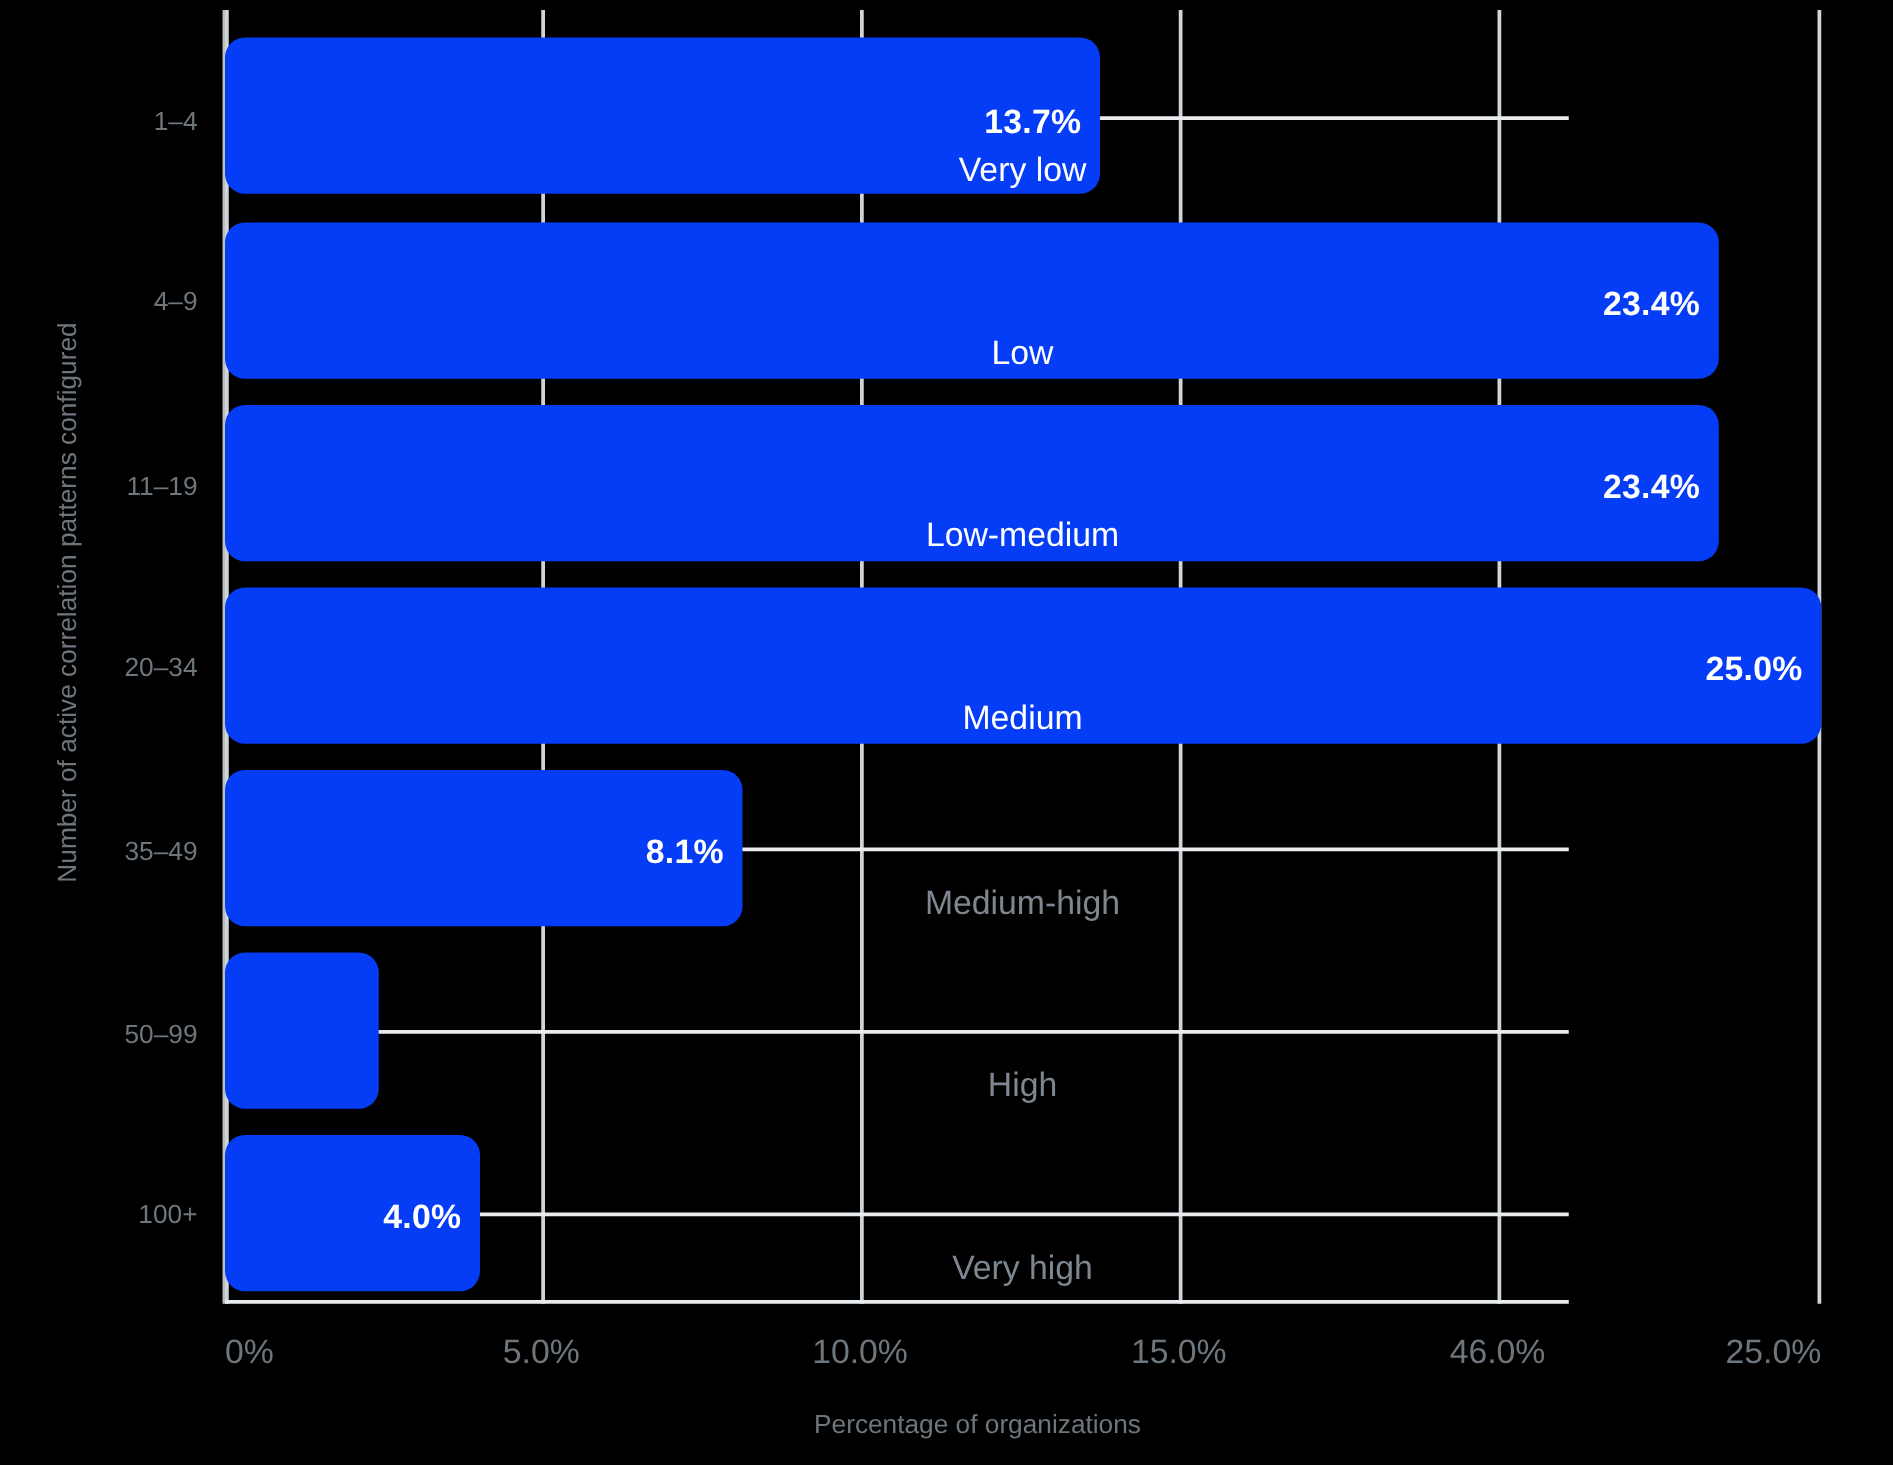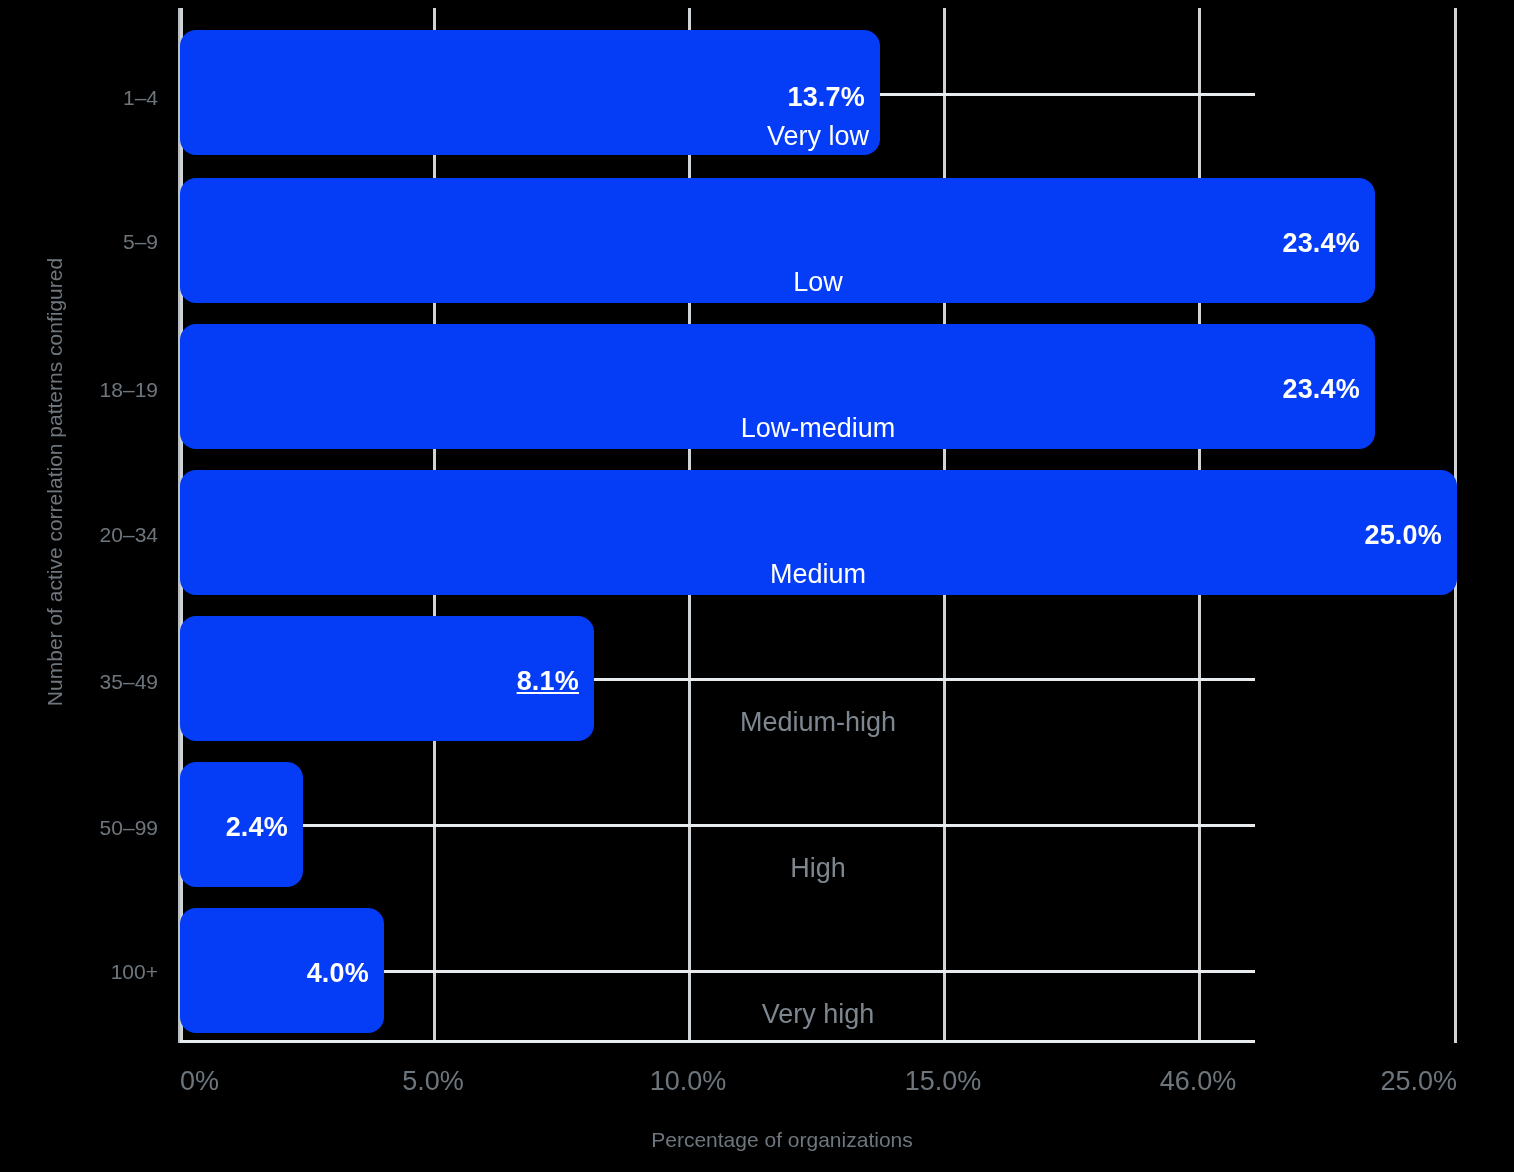--- a/index.html
+++ b/index.html
@@ -133,22 +133,22 @@
 </head>
 <body>
 
 <div id="chart-root">
 
   <div class="y-spine"></div>
 
   <div class="y-axis-title">Number of active correlation patterns configured</div>
 
   <div class="ytick" style="top:98px">1–4</div>
-  <div class="ytick" style="top:242px">5–9</div>
-  <div class="ytick" style="top:390px">18–19</div>
+  <div class="ytick" style="top:242px">4–9</div>
+  <div class="ytick" style="top:390px">11–19</div>
   <div class="ytick" style="top:535px">20–34</div>
   <div class="ytick" style="top:682px">35–49</div>
   <div class="ytick" style="top:828px">50–99</div>
   <div class="ytick" style="top:972px">100+</div>
 
   <div class="plot-area">
 
     <div class="gridline-v" style="left:0px"></div>
     <div class="gridline-v" style="left:253px"></div>
     <div class="gridline-v" style="left:508px"></div>
@@ -170,22 +170,21 @@
     <div class="bar" style="left:0px; top:316px; width:1195px; height:125px;"></div>
     <div class="bar" style="left:0px; top:462px; width:1277px; height:125px;"></div>
     <div class="bar" style="left:0px; top:608px; width:414px;  height:125px;"></div>
     <div class="bar" style="left:0px; top:754px; width:123px;  height:125px;"></div>
     <div class="bar" style="left:0px; top:900px; width:204px;  height:125px;"></div>
 
     <div class="value-label" style="left:400px;  width:285px;  top:74px;">13.7%</div>
     <div class="value-label" style="left:895px;  width:285px;  top:220px;">23.4%</div>
     <div class="value-label" style="left:895px;  width:285px;  top:366px;">23.4%</div>
     <div class="value-label" style="left:977px;  width:285px;  top:512px;">25.0%</div>
-    <div class="value-label" style="left:114px;  width:285px;  top:658px;text-decoration:underline;">8.1%</div>
-    <div class="value-label" style="left:-177px; width:285px;  top:804px;">2.4%</div>
+    <div class="value-label" style="left:114px;  width:285px;  top:658px;">8.1%</div>
     <div class="value-label" style="left:-96px;  width:285px;  top:950px;">4.0%</div>
 
     <div class="sev-label inside" style="left:638px; top:113px;">Very low</div>
     <div class="sev-label inside" style="left:638px; top:259px;">Low</div>
     <div class="sev-label inside" style="left:638px; top:405px;">Low-medium</div>
     <div class="sev-label inside" style="left:638px; top:551px;">Medium</div>
     <div class="sev-label outside" style="left:638px; top:699px;">Medium-high</div>
     <div class="sev-label outside" style="left:638px; top:845px;">High</div>
     <div class="sev-label outside" style="left:638px; top:991px;">Very high</div>
 

